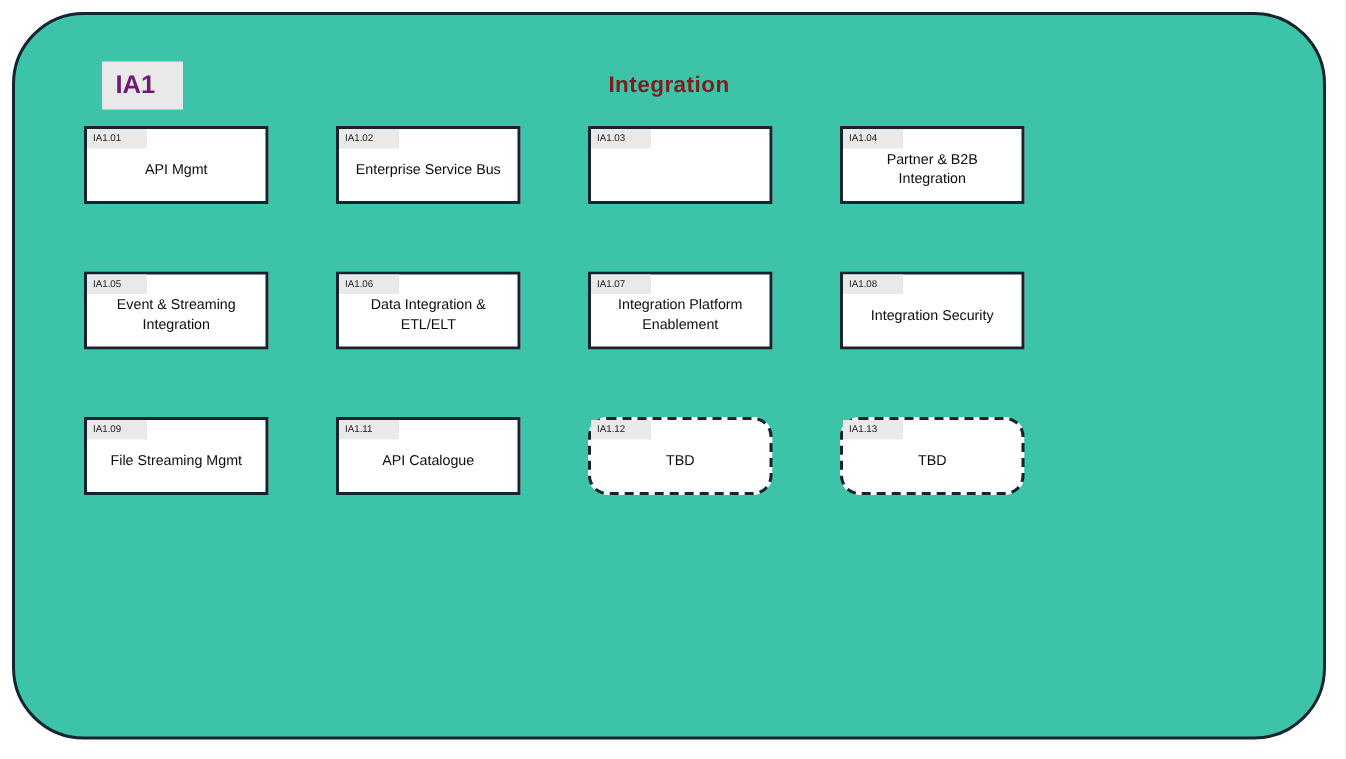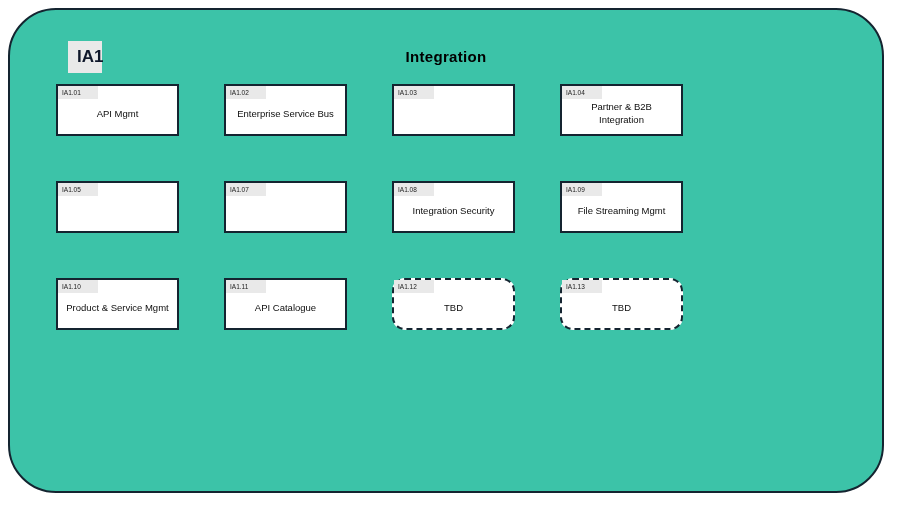--- a/index.html
+++ b/index.html
@@ -23,38 +23,38 @@
     height: 485px;
     background: #3cc3a8;
     border: 2.5px solid #142430;
     border-radius: 48px;
     box-sizing: border-box;
   }
   .domain-id-label {
     position: absolute;
     left: 58px;
     top: 31px;
-    width: 34px;
+    width: 54px;
     height: 32px;
     background: #e9e9e9;
-    color: #0f172a;
+    color: #701a75;
     font-size: 17px;
     font-weight: 600;
     display: flex;
     align-items: center;
     padding-left: 9px;
     box-sizing: border-box;
   }
   .domain-title {
     position: absolute;
     left: 0;
     right: 0;
     top: 38px;
     text-align: center;
-    color: #000000;
+    color: #7f1d1d;
     font-size: 15px;
     font-weight: 600;
     letter-spacing: 0.3px;
   }
   .capability-grid {
     position: absolute;
     left: 46px;
     top: 74px;
     display: grid;
     grid-template-columns: repeat(4, 123px);
@@ -123,41 +123,43 @@
     <span class="capability-id-tab">IA1.03</span>
   </div>
 
   <div class="capability-box">
     <span class="capability-id-tab">IA1.04</span>
     <span class="capability-title">Partner &amp; B2B Integration</span>
   </div>
 
   <div class="capability-box">
     <span class="capability-id-tab">IA1.05</span>
+    <span class="capability-title">Event &amp; Streaming Integration</span>
   </div>
 
+  <div class="capability-box">
+    <span class="capability-id-tab">IA1.06</span>
+    <span class="capability-title">Data Integration &amp; ETL/ELT</span>
+  </div>
 
   <div class="capability-box">
     <span class="capability-id-tab">IA1.07</span>
+    <span class="capability-title">Integration Platform Enablement</span>
   </div>
 
   <div class="capability-box">
     <span class="capability-id-tab">IA1.08</span>
     <span class="capability-title">Integration Security</span>
   </div>
 
   <div class="capability-box">
     <span class="capability-id-tab">IA1.09</span>
     <span class="capability-title">File Streaming Mgmt</span>
   </div>
 
-  <div class="capability-box">
-    <span class="capability-id-tab">IA1.10</span>
-    <span class="capability-title">Product &amp; Service Mgmt</span>
-  </div>
 
   <div class="capability-box">
     <span class="capability-id-tab">IA1.11</span>
     <span class="capability-title">API Catalogue</span>
   </div>
 
   <div class="capability-box dashed">
     <span class="capability-id-tab">IA1.12</span>
     <span class="capability-title">TBD</span>
   </div>

